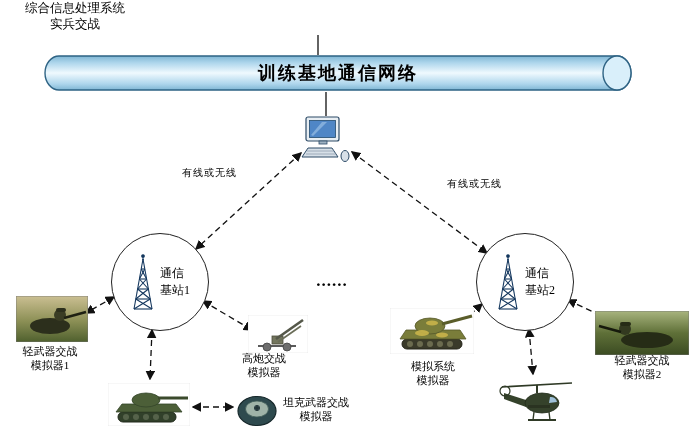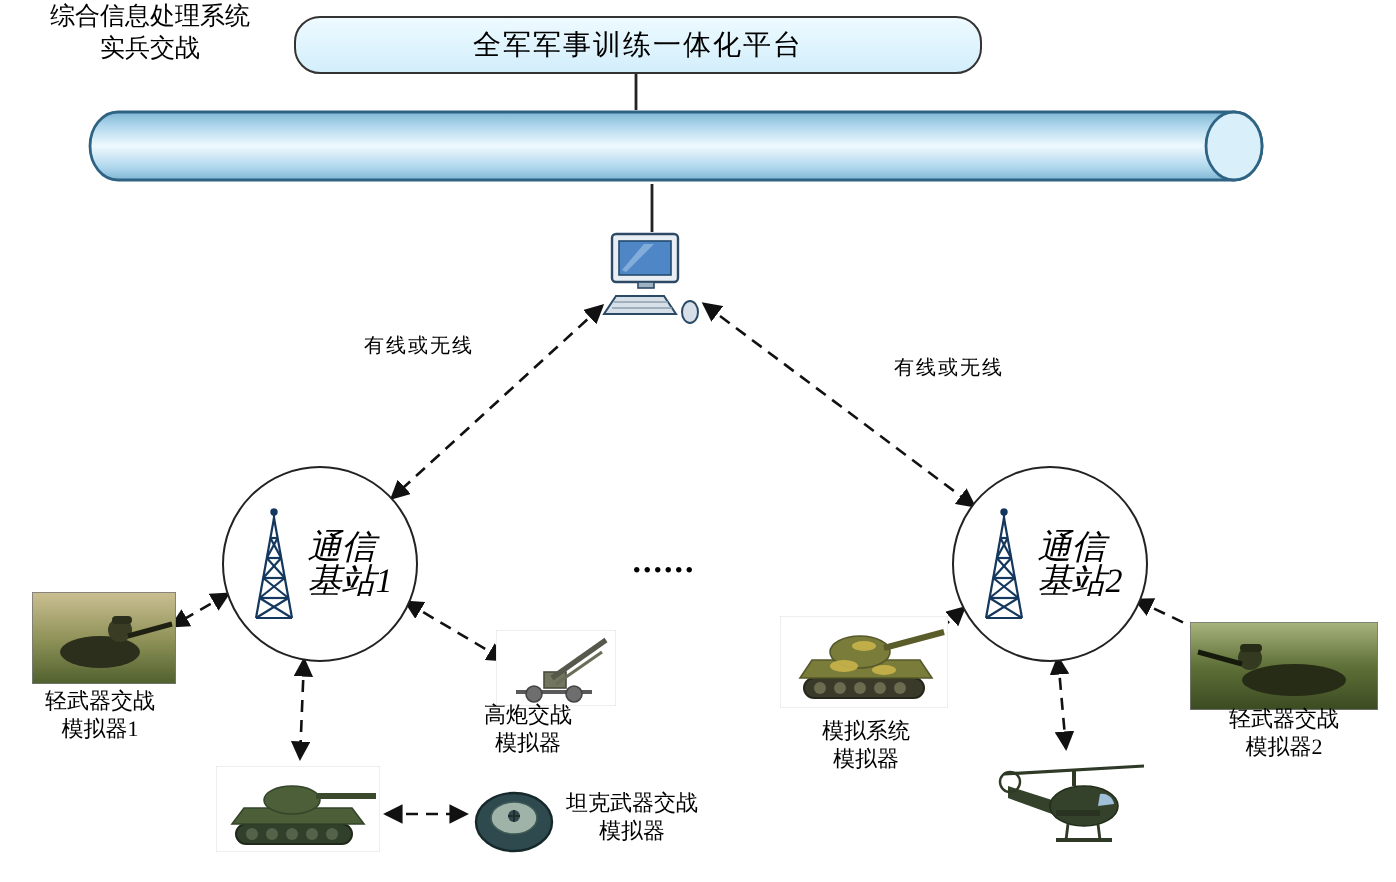--- a/index.html
+++ b/index.html
@@ -24,21 +24,21 @@
   }
   
   .proc-label{left:256px;top:170px;width:150px;text-align:center;font-size:12.5px;line-height:16px;}
   .linklabel{position:absolute;font-size:10px;letter-spacing:1px;}
   
   .station{
     position:absolute;width:96px;height:96px;border-radius:50%;
     border:1.3px solid #222;background:#fff;
     display:flex;align-items:center;justify-content:center;gap:4px;
   }
-  .station .st-text{font-size:17px;line-height:17px;text-align:left;font-style:italic;}
+  .station .st-text{font-size:12px;line-height:17px;text-align:left;}
   .dots{left:300px;top:271px;width:64px;text-align:center;font-weight:bold;font-size:17px;letter-spacing:1px;}
   
   .tlabel{position:absolute;text-align:center;font-size:11px;line-height:13.5px;}
   .photo{position:absolute;display:block;}
   svg{display:block;}
 </style>
 </head>
 <body>
 
 <div id="canvas">
@@ -71,24 +71,22 @@
       <line x1="529" y1="329" x2="533" y2="374" marker-start="url(#arr)" marker-end="url(#arr)"></line>
       <line x1="568" y1="300" x2="608" y2="319" marker-start="url(#arr)" marker-end="url(#arr)"></line>
     </g>
 
     <g>
       <path d="M 617,56 A 14 17 0 0 1 617,90 L 59,90 A 14 17 0 0 1 59,56 Z" fill="url(#cylGrad)" stroke="#2e6384" stroke-width="1.4"></path>
       <ellipse cx="617" cy="73" rx="14" ry="17" fill="#d9effa" stroke="#2e6384" stroke-width="1.4"></ellipse>
     </g>
   </svg>
 
-  <div class="abs platform">
-    <span>全军军事训练一体化平台</span>
-  </div>
-
+
+  <div class="abs cyl-label">训练基地通信网络</div>
 
   <svg class="photo" style="left:300px;top:115px;" width="52" height="50" viewBox="0 0 52 50">
     <rect x="6" y="2" width="33" height="24" rx="2" fill="#e8eef3" stroke="#2c4a66" stroke-width="1.2"></rect>
     <rect x="9.5" y="5.5" width="26" height="17" fill="#4f86c6" stroke="#244a6e" stroke-width="0.8"></rect>
     <path d="M11,20 L22,7 L27,7 L13,21 Z" fill="#8fb7e0" opacity="0.8"></path>
     <rect x="19" y="26" width="8" height="3" fill="#9fb2c2" stroke="#2c4a66" stroke-width="0.8"></rect>
     <polygon points="8,33 32,33 38,42 2,42" fill="#d7e0e8" stroke="#2c4a66" stroke-width="1"></polygon>
     <line x1="7" y1="36" x2="34" y2="36" stroke="#8fa0ae" stroke-width="0.8"></line>
     <line x1="6" y1="39" x2="36" y2="39" stroke="#8fa0ae" stroke-width="0.8"></line>
     <ellipse cx="45" cy="41" rx="4" ry="5.5" fill="#d7e0e8" stroke="#2c4a66" stroke-width="1"></ellipse>

